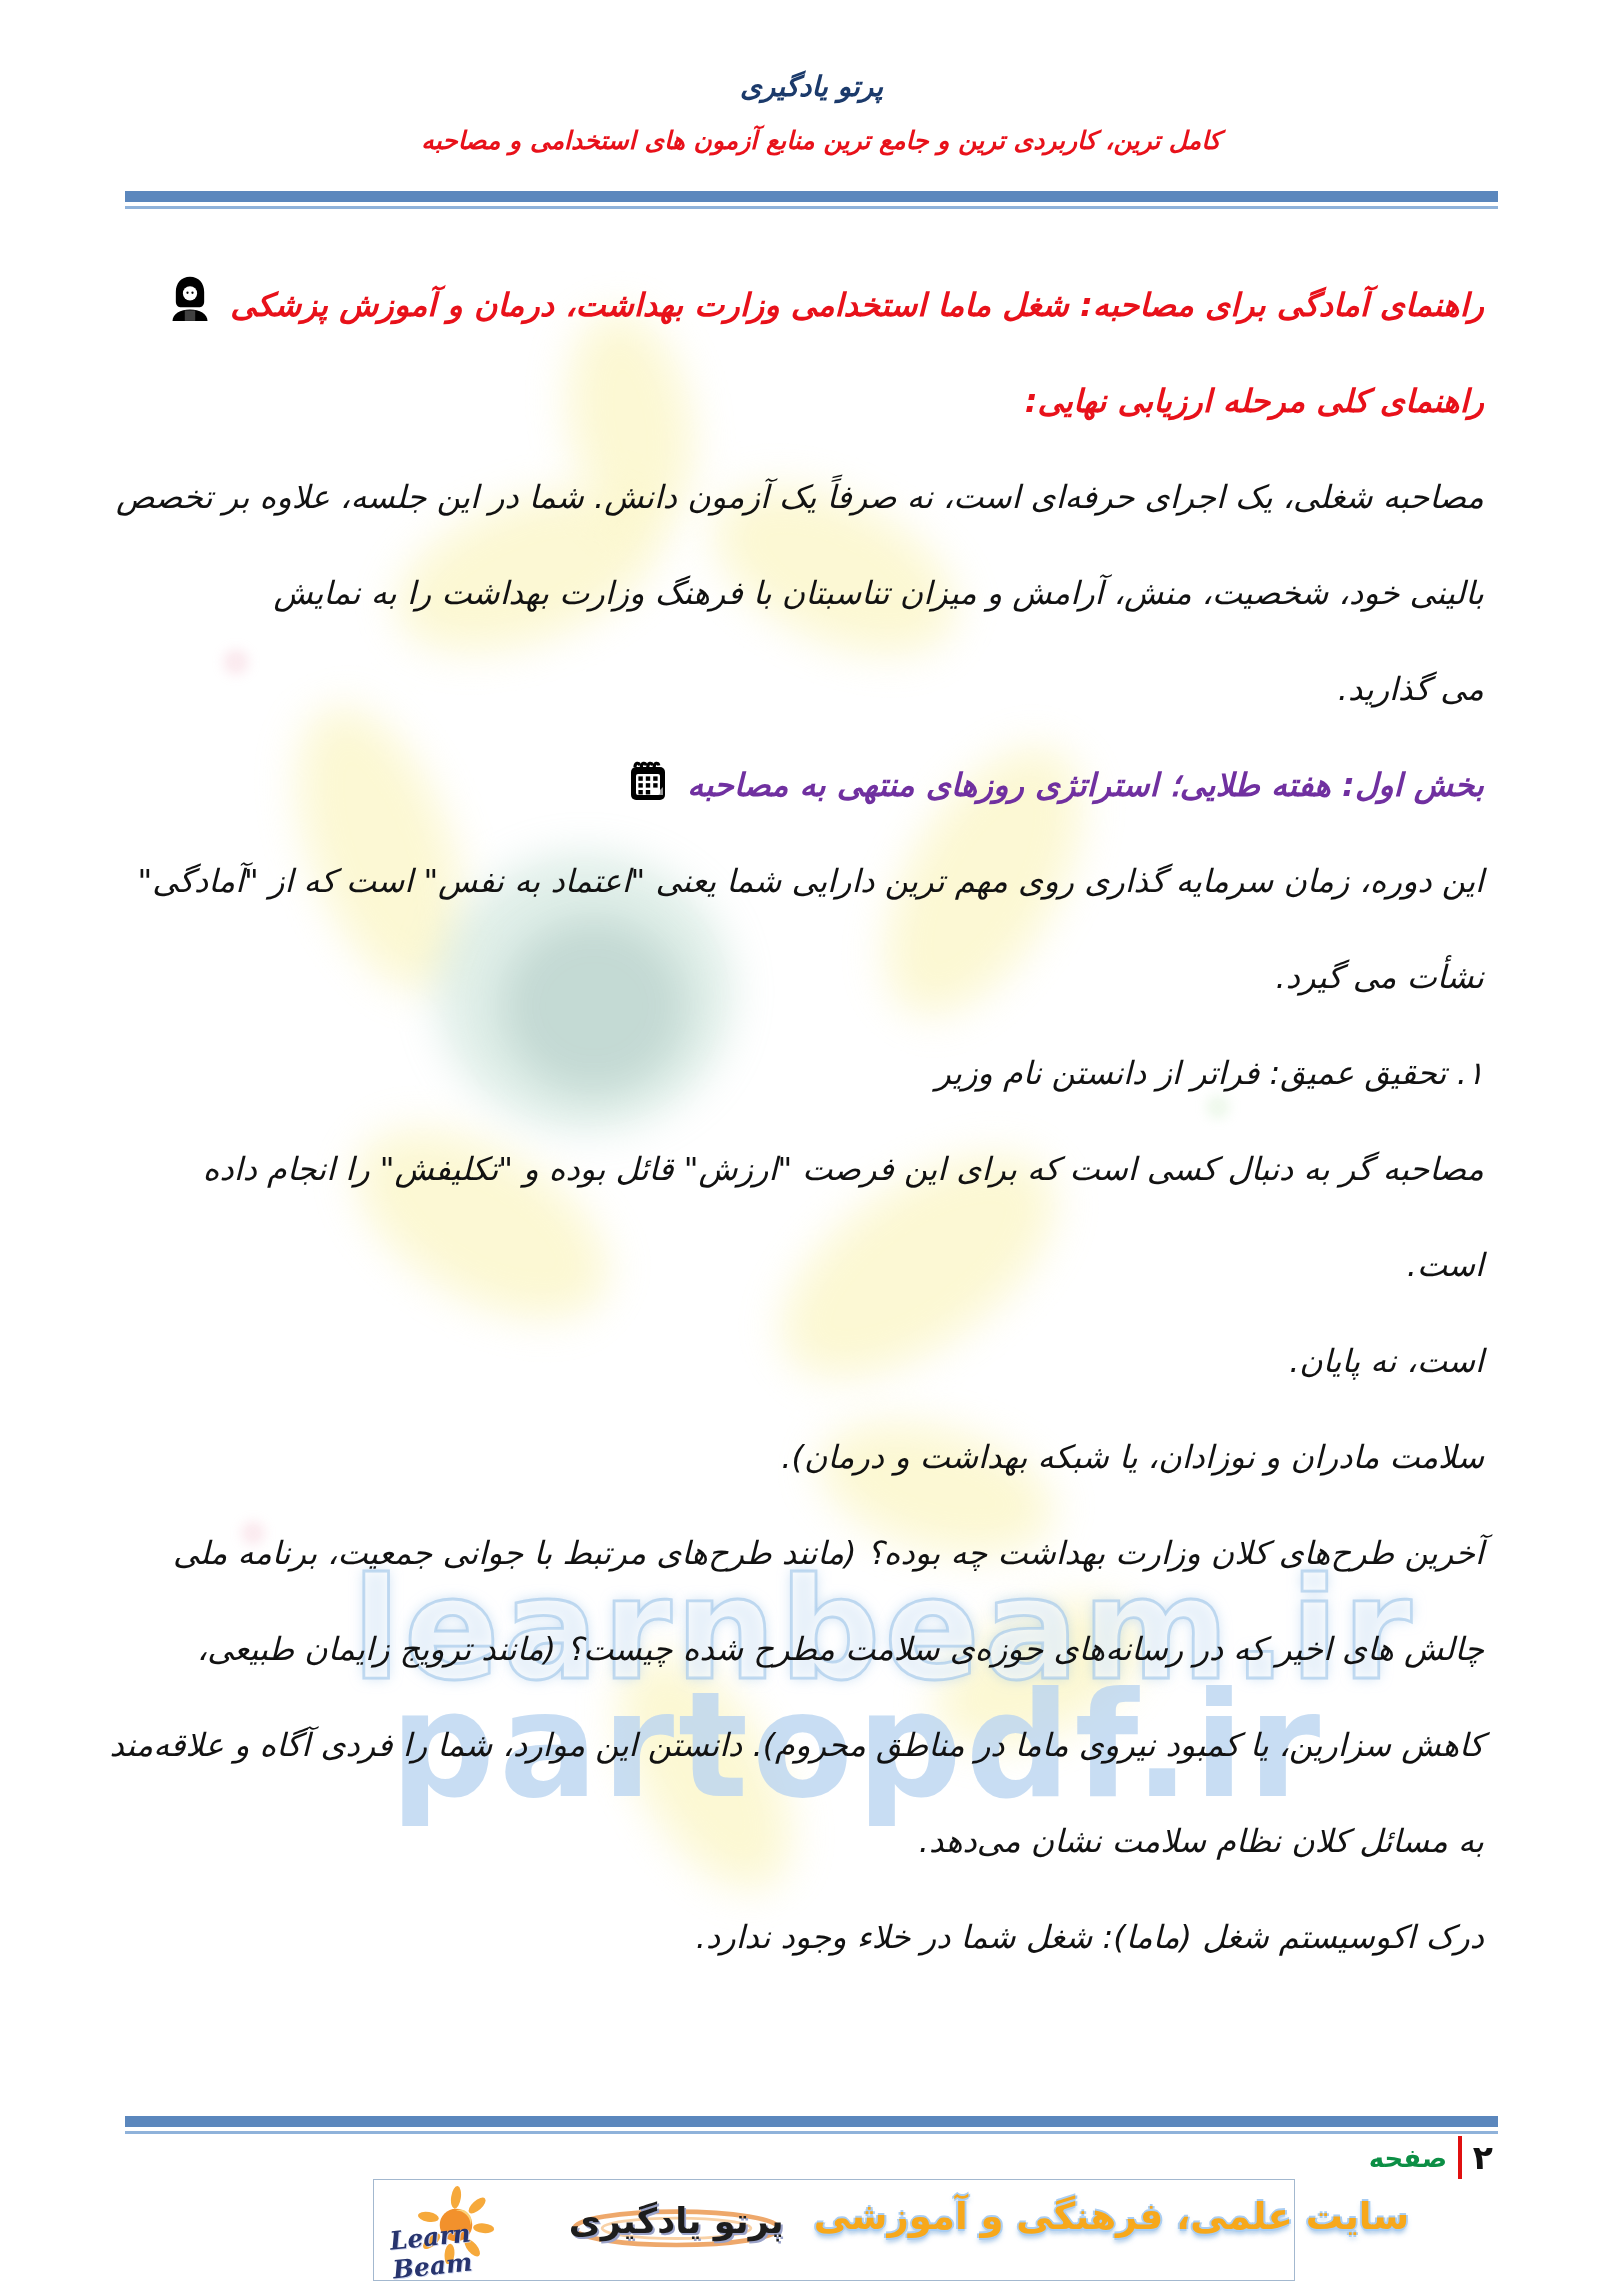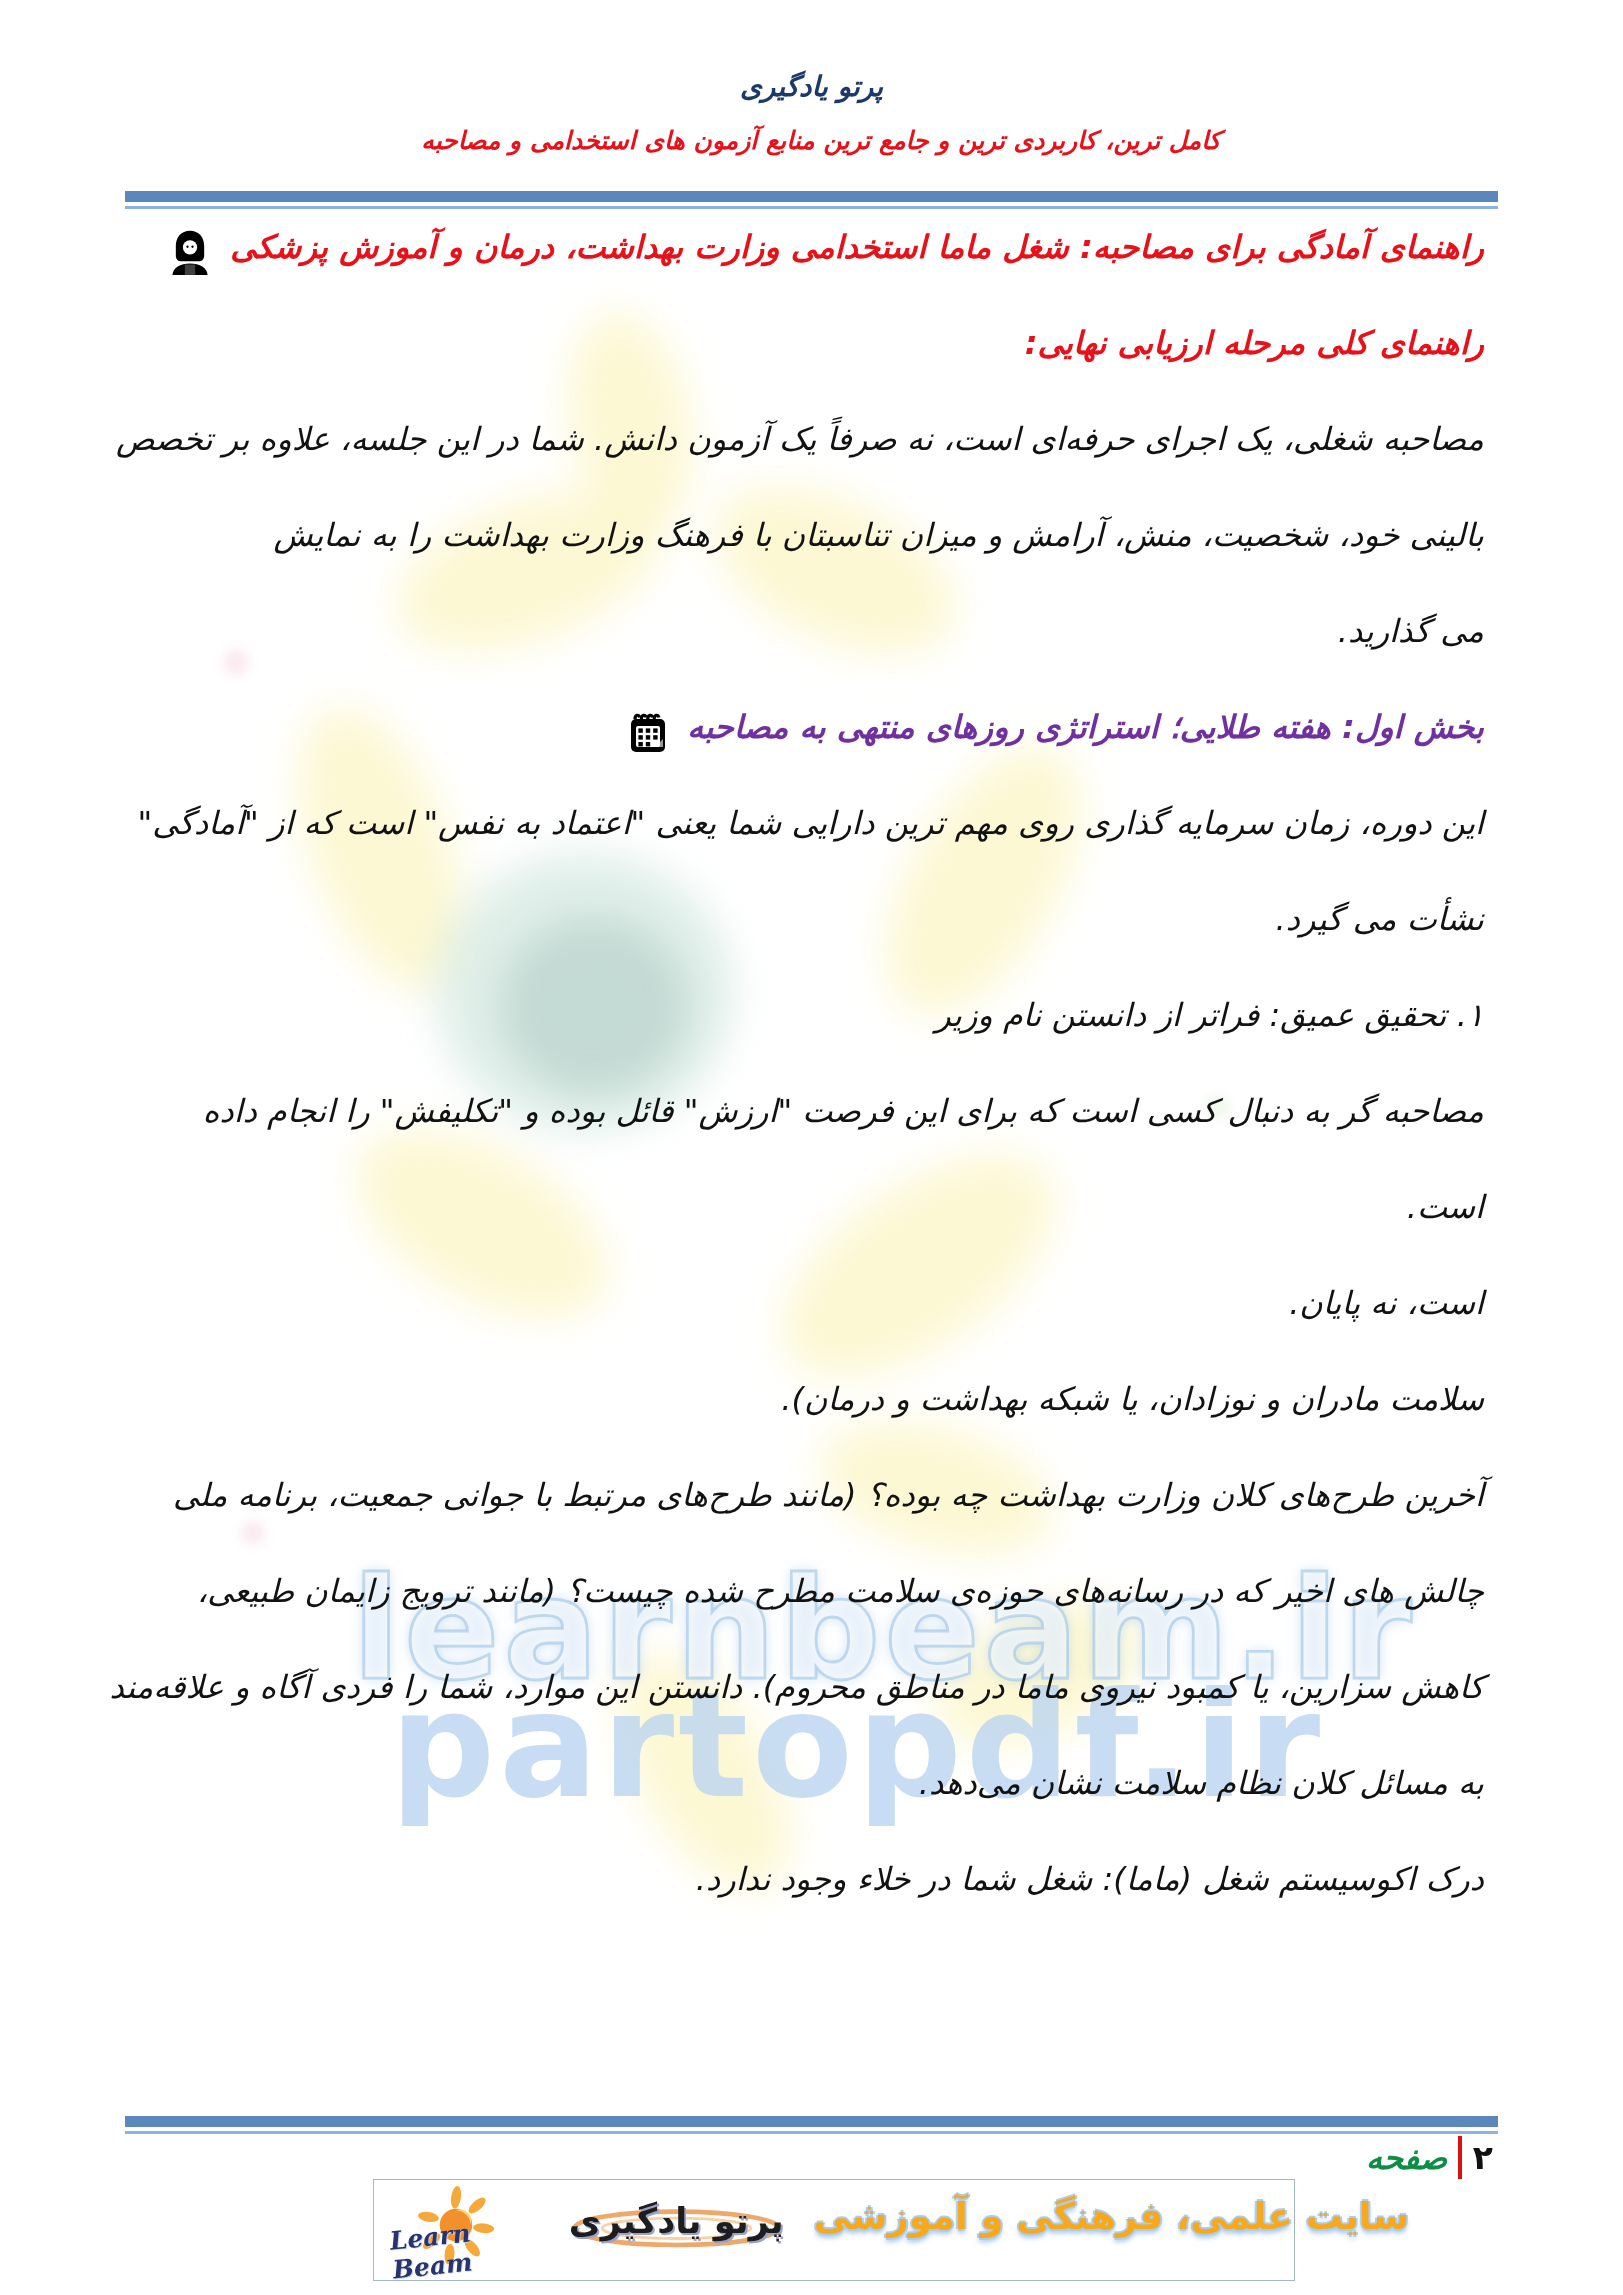--- a/index.html
+++ b/index.html
@@ -41,32 +41,32 @@
            color:#e8111a;font-size:25px;font-weight:bold;font-style:italic;direction:rtl;padding-left:19px;}
 
   .rule{position:absolute;left:125px;right:125px;}
   .rule-top{top:191px;}
   .rule-bottom{top:2116px;}
   .rule .thick{height:11px;background:#5b87bd;}
   .rule .thin{height:3.7px;background:#8fb2da;margin-top:3.7px;}
 
   
   .doc{position:absolute;top:228px;left:139px;right:139px;direction:rtl;z-index:3;}
-  .tline{height:96px;display:flex;align-items:flex-start;justify-content:flex-start;
+  .tline{height:96px;display:flex;align-items:flex-end;justify-content:flex-start;
          font-size:32px;font-style:italic;color:#121212;gap:15px;white-space:nowrap;}
   .tline.red{color:#e8111a;font-weight:600;}
   .tline.purple{color:#7030a0;font-weight:600;}
   .icon{display:inline-flex;align-items:center;flex:0 0 auto;}
 
   
   .pgno{position:absolute;top:2136px;right:130px;display:flex;direction:rtl;
         align-items:center;gap:11px;z-index:4;}
   .pgno .num{font-size:33px;font-weight:bold;color:#111;}
   .pgno .bar{width:3.7px;height:43px;background:#e01010;}
-  .pgno .word{font-size:32px;color:#0c8f45;font-weight:bold;font-style:italic;}
+  .pgno .word{font-size:26px;color:#0c8f45;font-weight:bold;}
 
   
   .brandbox{position:absolute;left:373px;top:2179px;width:922px;height:102px;
             border:1.9px solid #a3b8cf;background:#fff;display:flex;align-items:flex-start;
             padding:5.6px 16.7px;box-sizing:border-box;gap:26px;z-index:4;}
   .lb-logo{position:relative;width:148px;height:85px;flex:0 0 auto;}
   .lb-sun{position:absolute;left:26px;top:0;}
   .lb-script{position:absolute;left:0;top:33px;font-family:"DejaVu Serif",serif;
              font-style:italic;font-weight:bold;font-size:25px;color:#27346e;
              transform:rotate(-6deg);text-shadow:0.9px 0.9px 0 #cdd4ee;}

